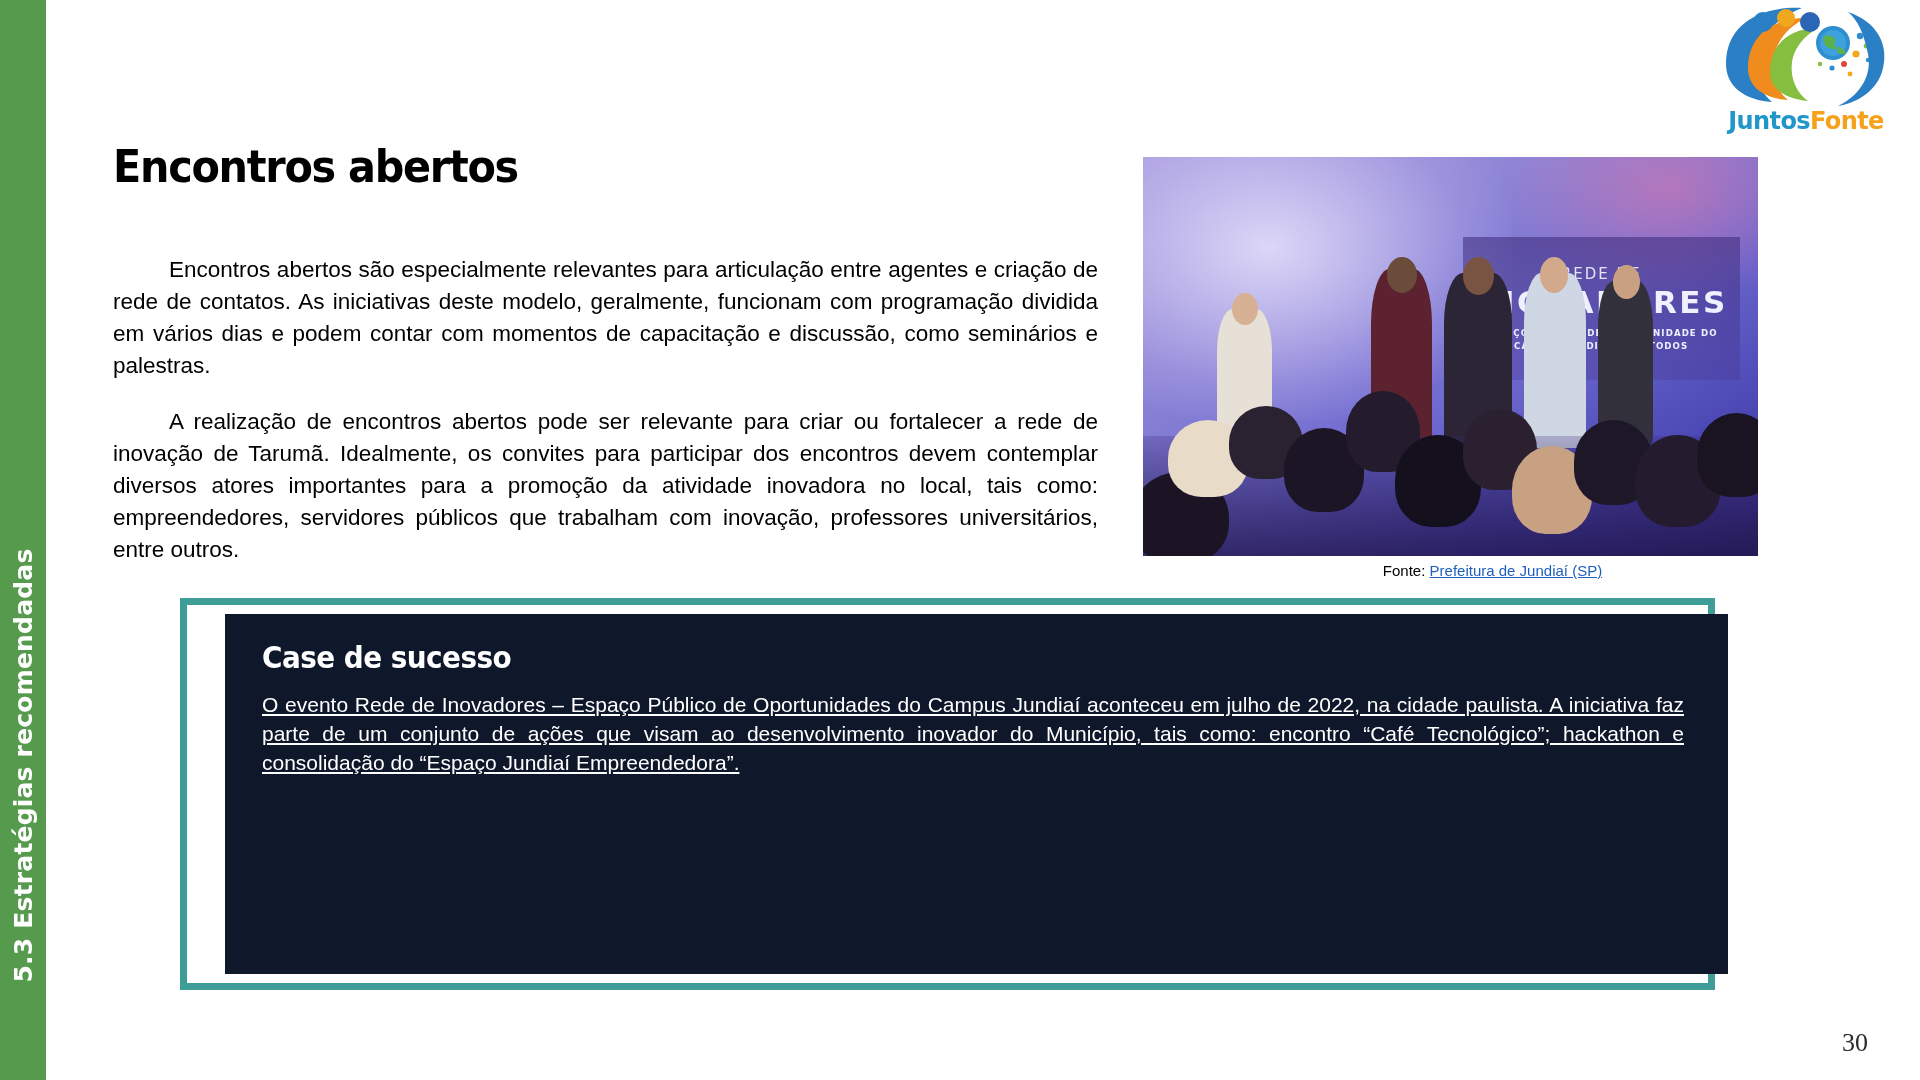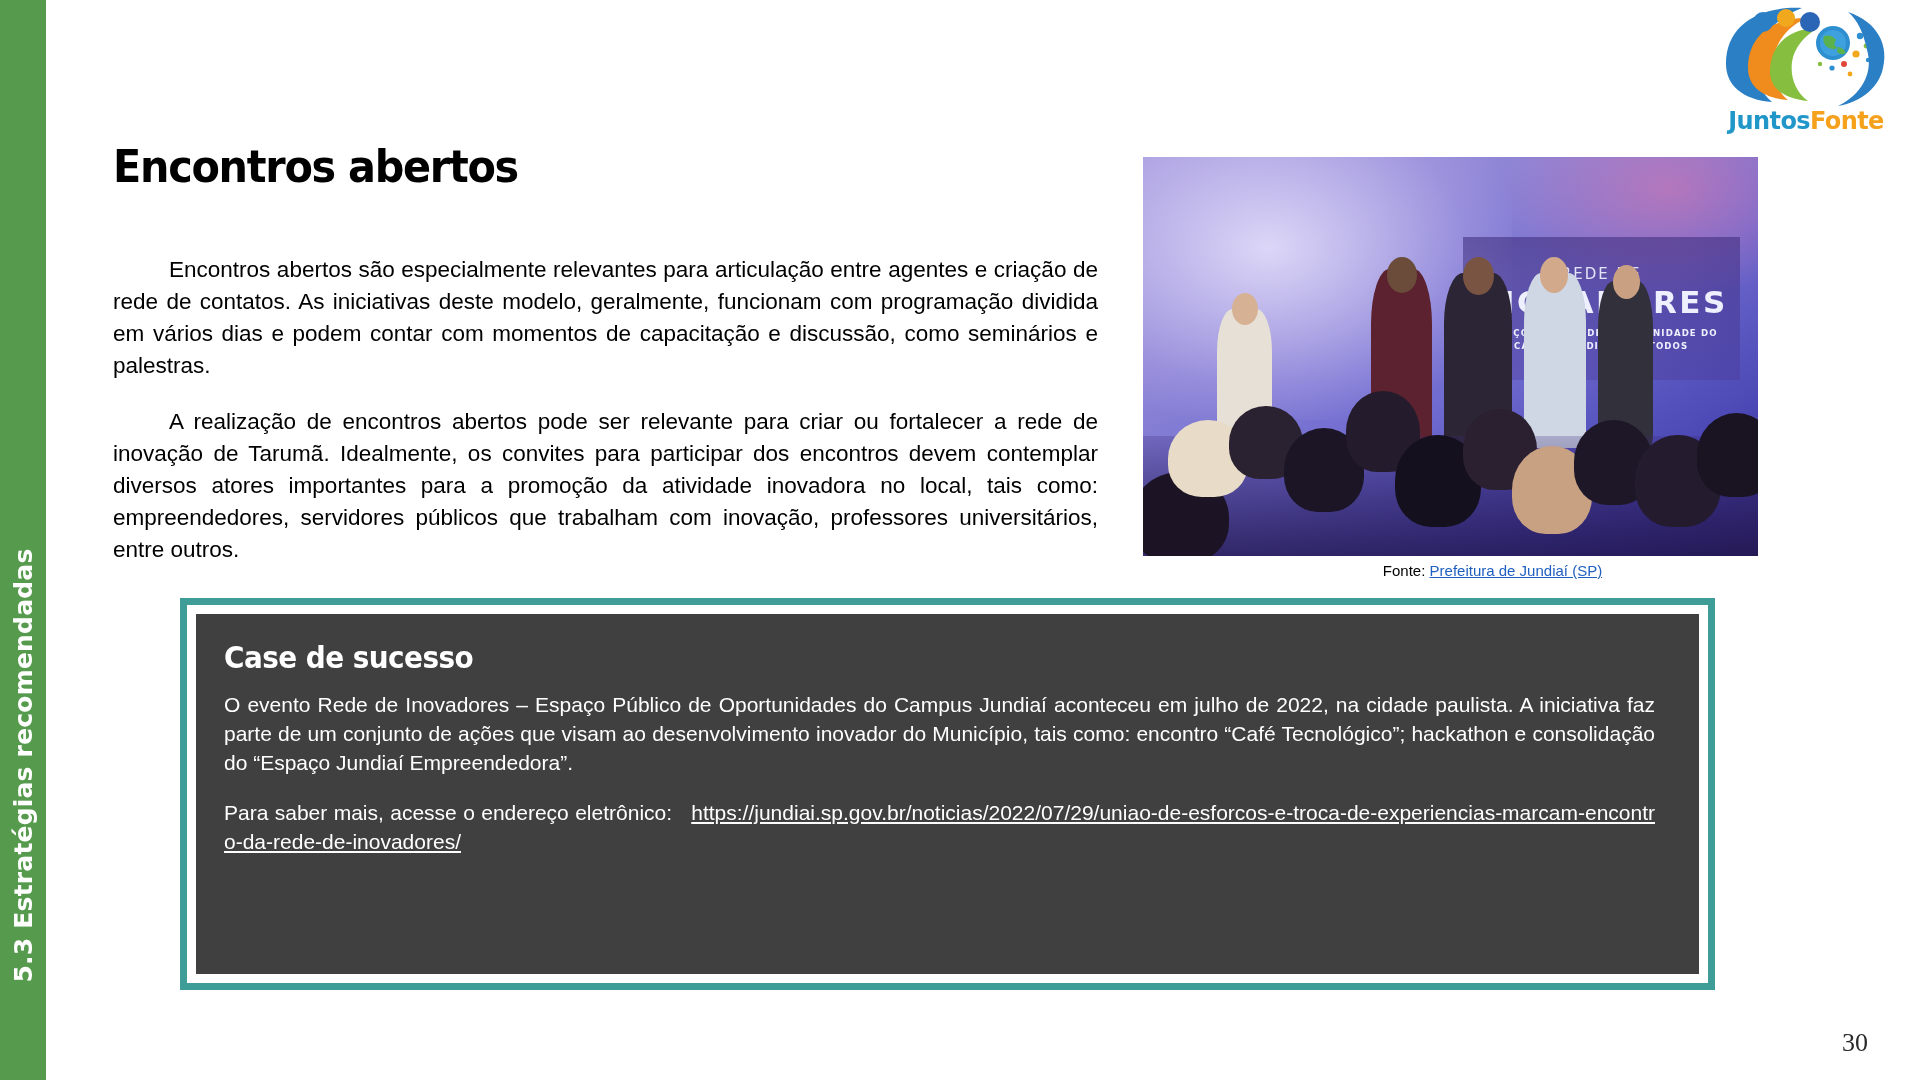--- a/index.html
+++ b/index.html
@@ -173,38 +173,40 @@
     top: 598px;
     width: 1535px;
     height: 392px;
     border: 7px solid #3f9d98;
     background: #ffffff;
     padding: 9px;
   }
   .case-inner {
     width: 100%;
     height: 100%;
-    background: #404040;
-    padding: 26px 44px 30px 28px;
+    background: #0f172a;
+    padding: 26px 44px 30px 37px;
     color: #ffffff;
+    margin-left: 29px;
   }
   .case-title {
     font-family: "DejaVu Sans", sans-serif;
     font-size: 30px;
     font-weight: bold;
     letter-spacing: -0.6px;
     transform: scaleX(0.93);
     transform-origin: left center;
     margin-bottom: 16px;
   }
   .case-inner p {
     text-align: justify;
     font-size: 21px;
     line-height: 1.38;
     font-family: "Liberation Sans", sans-serif;
+    text-decoration: underline;
   }
   .case-inner p + p { margin-top: 21px; }
   .case-inner a {
     color: #ffffff;
     text-decoration: underline;
     word-break: break-all;
   }
   .case-inner .link-line { text-align: justify; }
 
   
@@ -304,23 +306,18 @@
 
   <div class="caption">
     <span>Fonte:</span>
     <a href="#">Prefeitura de Jundiaí (SP)</a>
   </div>
 
   <div class="case-outer">
     <div class="case-inner">
       <div class="case-title">Case de sucesso</div>
       <p>O evento Rede de Inovadores – Espaço Público de Oportunidades do Campus Jundiaí aconteceu em julho de 2022, na cidade paulista. A iniciativa faz parte de um conjunto de ações que visam ao desenvolvimento inovador do Município, tais como: encontro “Café Tecnológico”; hackathon e consolidação do “Espaço Jundiaí Empreendedora”.</p>
-      <p class="link-line">
-        <span>Para saber mais, acesse o endereço eletrônico:</span>
-        &nbsp;
-        <a href="#">https://jundiai.sp.gov.br/noticias/2022/07/29/uniao-de-esforcos-e-troca-de-experiencias-marcam-encontro-da-rede-de-inovadores/</a>
-      </p>
     </div>
   </div>
 
   <div class="page-number">30</div>
 
 </div>
 
 </body></html>

